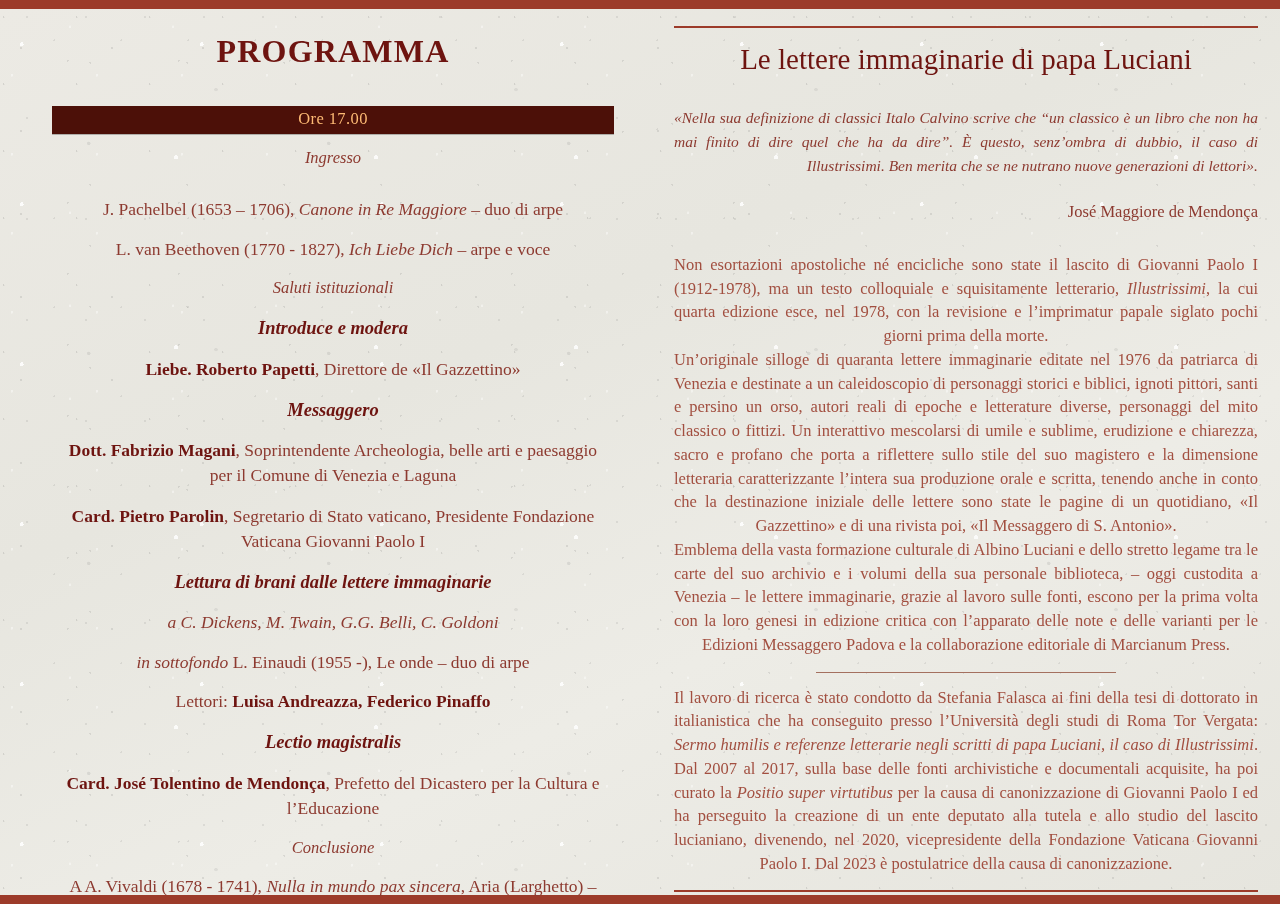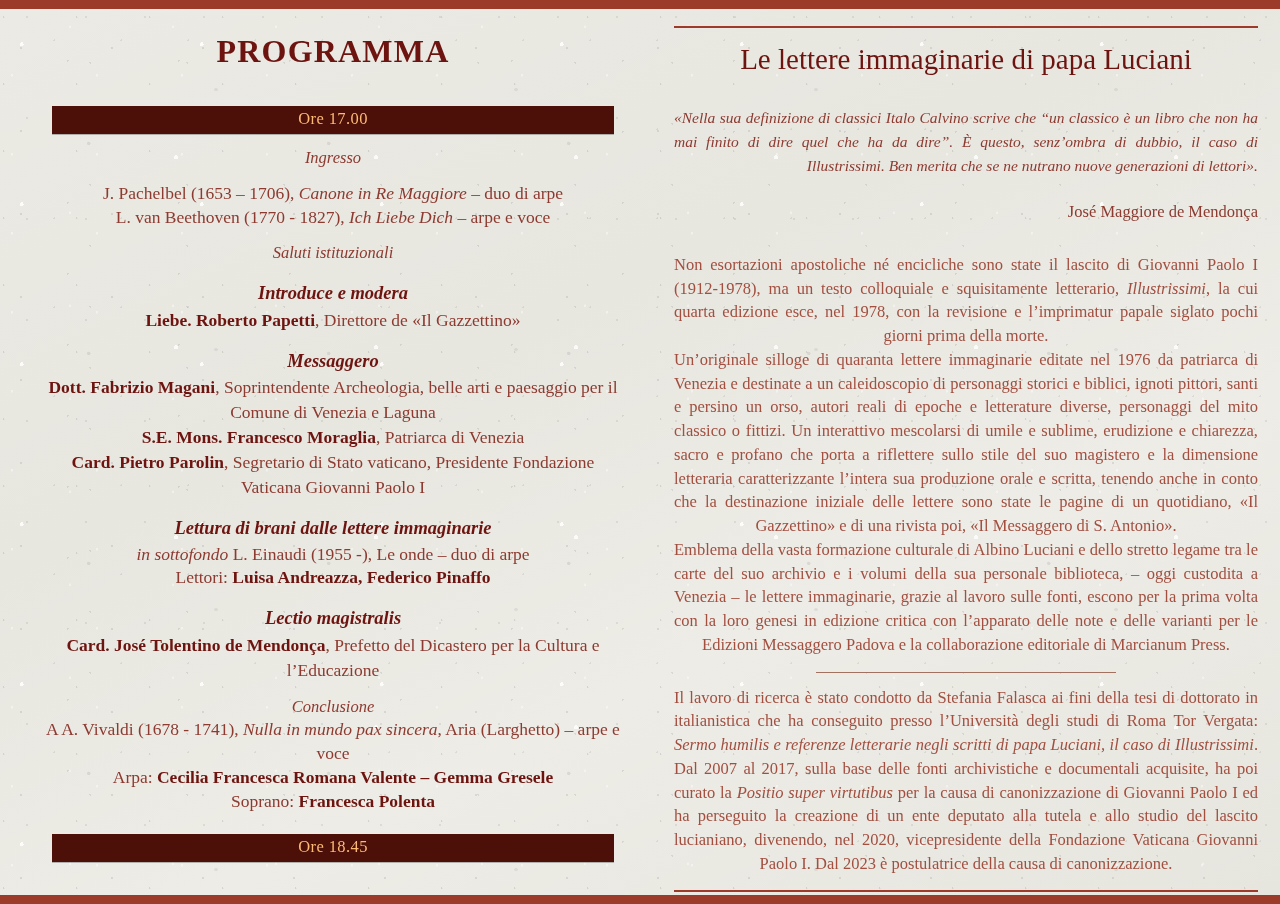--- a/index.html
+++ b/index.html
@@ -102,21 +102,21 @@
     font-style: italic;
     font-size: 18.5px;
     color: #6e1410;
     margin: 16px 0 2px 0;
     line-height: 1.35;
   }
   .line {
     font-size: 17.5px;
     color: #8d3a30;
     line-height: 1.42;
-    margin: 0;
+    margin: 16px;
   }
   .line.tight { line-height: 1.36; }
   .line b { color: #6e1410; font-weight: bold; }
   .line i { font-style: italic; }
   .spacer-sm { height: 13px; }
 
   
   .rule-top {
     border: 0;
     border-top: 2.2px solid #9c3b2a;
@@ -202,24 +202,24 @@
       <p class="line tight">J. Pachelbel (1653 – 1706), <i>Canone in Re Maggiore</i> – duo di arpe</p>
       <p class="line tight">L. van Beethoven (1770 - 1827), <i>Ich Liebe Dich</i> – arpe e voce</p>
 
       <p class="ital-head">Saluti istituzionali</p>
 
       <p class="bold-head">Introduce e modera</p>
       <p class="line"><b>Liebe. Roberto Papetti</b>, Direttore de «Il Gazzettino»</p>
 
       <p class="bold-head">Messaggero</p>
       <p class="line"><b>Dott. Fabrizio Magani</b>, Soprintendente Archeologia, belle arti e paesaggio per il Comune di Venezia e Laguna</p>
-      <p class="line"><b>S.E. Mons. Francesco Moraglia</b>, Patriarca di Venezia</p>
       <p class="line"><b>Card. Pietro Parolin</b>, Segretario di Stato vaticano, Presidente Fondazione Vaticana Giovanni Paolo I</p>
 
       <p class="bold-head">Lettura di brani dalle lettere immaginarie</p>
+      <p class="line tight"><i>a C. Dickens, M. Twain, G.G. Belli, C. Goldoni</i></p>
       <p class="line tight"><i>in sottofondo</i> L. Einaudi (1955 -), Le onde – duo di arpe</p>
       <p class="line tight">Lettori: <b>Luisa Andreazza, Federico Pinaffo</b></p>
 
       <p class="bold-head">Lectio magistralis</p>
       <p class="line"><b>Card. José Tolentino de Mendonça</b>, Prefetto del Dicastero per la Cultura e l’Educazione</p>
 
       <p class="ital-head">Conclusione</p>
       <p class="line tight">A A. Vivaldi (1678 - 1741), <i>Nulla in mundo pax sincera</i>, Aria (Larghetto) – arpe e voce</p>
       <p class="line tight">Arpa:  <b>Cecilia Francesca Romana Valente – Gemma Gresele</b></p>
       <p class="line tight">Soprano: <b>Francesca Polenta</b></p>

